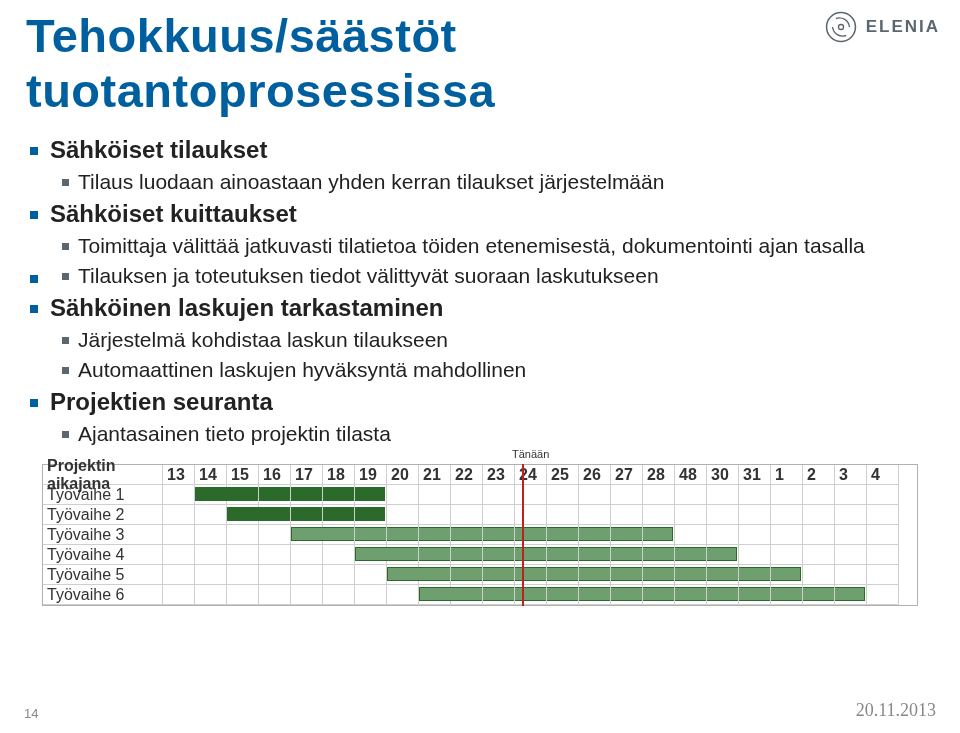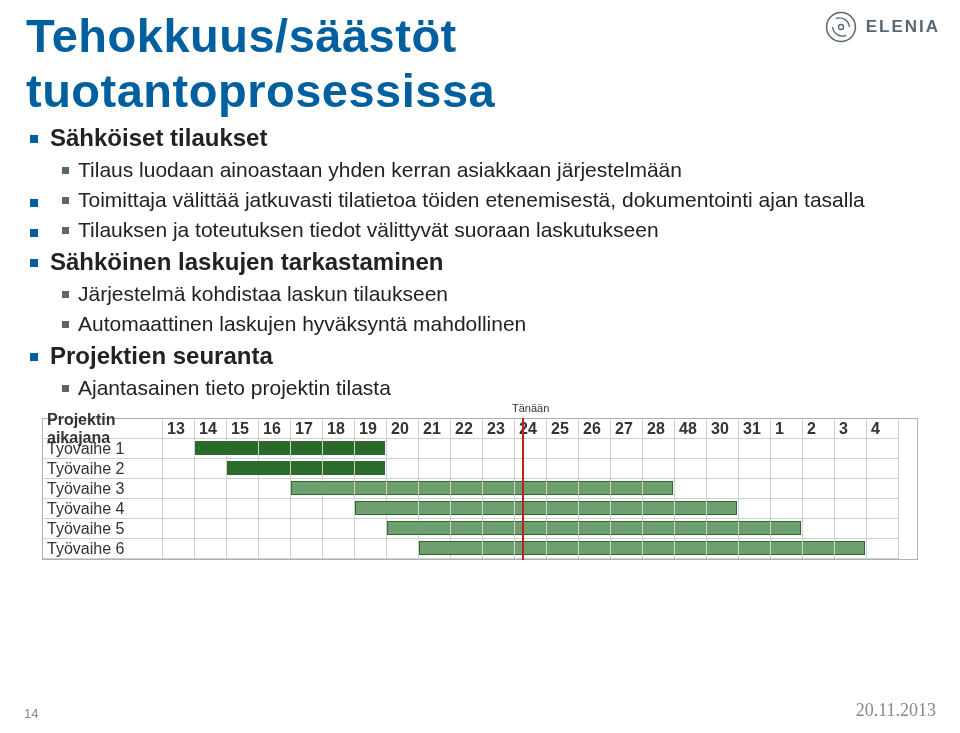--- a/index.html
+++ b/index.html
@@ -41,21 +41,21 @@
     color: #5b6770;
   }
   .logo svg { width: 34px; height: 34px; }
   .logo-text {
     font-size: 17px;
     font-weight: 600;
     letter-spacing: 2px;
   }
   ul.lvl1 {
     list-style: none;
-    margin-top: 6px;
+    margin-top: 18px;
   }
   ul.lvl1 > li {
     position: relative;
     padding-left: 24px;
     font-size: 24px;
     font-weight: bold;
     color: #222;
     margin-bottom: 4px;
   }
   ul.lvl1 > li::before {
@@ -171,24 +171,25 @@
     </svg>
     <span class="logo-text">ELENIA</span>
   </div>
 
   <h1 class="title">Tehokkuus/säästöt tuotantoprosessissa</h1>
 
   <ul class="lvl1">
     <li>
       <span>Sähköiset tilaukset</span>
       <ul class="lvl2">
-        <li>Tilaus luodaan ainoastaan yhden kerran asiakkaan järjestelmään</li>
+        <li>Tilaus luodaan ainoastaan yhden kerran tilaukset järjestelmään</li>
       </ul>
     </li>
     <li>
+      <span>Sähköiset kuittaukset</span>
       <ul class="lvl2">
         <li>Toimittaja välittää jatkuvasti tilatietoa töiden etenemisestä, dokumentointi ajan tasalla</li>
       </ul>
     </li>
     <li>
       <ul class="lvl2">
         <li>Tilauksen ja toteutuksen tiedot välittyvät suoraan laskutukseen</li>
       </ul>
     </li>
     <li>

